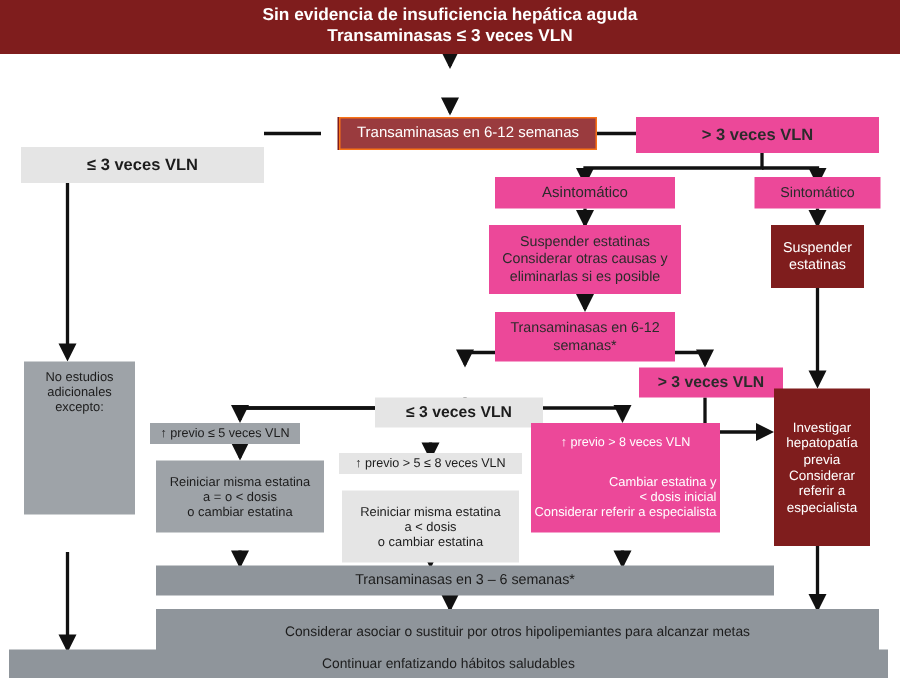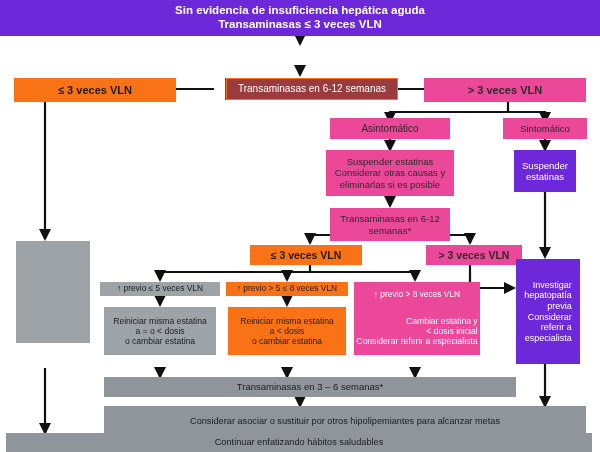--- a/index.html
+++ b/index.html
@@ -17,24 +17,24 @@
     box-sizing:border-box;
     display:flex;
     align-items:center;
     justify-content:center;
     text-align:center;
     line-height:1.18;
     white-space:pre-line;
     z-index:3;
   }
   
-  .c-darkred{background:#6d28d9;color:#ffffff;}
+  .c-darkred{background:#7f1d1d;color:#ffffff;}
   .c-darkred-b{background:#9a3b3e;color:#ffffff;border:1px solid #f97316;margin-left:12px;}
   .c-pink{background:#ec4899;color:#2b2b2b;}
-  .c-lightpink{background:#f97316;color:#1c1c1c;}
+  .c-lightpink{background:#e5e5e5;color:#1c1c1c;margin-top:20px;}
   .c-gray{background:#9ea3a8;color:#1c1c1c;}
   .c-graybar{background:#8f959b;color:#1c1c1c;}
 
   .bold{font-weight:bold;}
 
   svg line, svg path, svg polyline{stroke:#111111;fill:none;}
   .arrowhead{fill:#111111;stroke:none;}
 
   .bullets{
     display:block;
@@ -151,41 +151,44 @@
 estatinas</div>
 
 <div class="node c-pink" style="left:330px;top:208px;width:120px;height:33px;font-size:9.5px;">Transaminasas en 6-12
 semanas*</div>
 
 <div class="node c-lightpink bold" style="left:250px;top:245px;width:112px;height:20px;font-size:10.5px;">≤ 3 veces VLN</div>
 
 <div class="node c-pink bold" style="left:426px;top:245px;width:96px;height:20px;font-size:10.5px;">&gt; 3 veces VLN</div>
 
 <div class="node c-gray" style="left:16px;top:241px;width:74px;height:102px;font-size:8.6px;flex-direction:column;justify-content:flex-start;padding-top:5px;">
+  <span class="ctr">No estudios
+adicionales
+excepto:</span>
 </div>
 
-<div class="node c-gray" style="left:100px;top:282px;width:120px;height:14px;font-size:8.4px;">↑ previo ≤ 5 veces  VLN</div>
+<div class="node c-gray" style="left:100px;top:282px;width:100px;height:14px;font-size:8.4px;">↑ previo ≤ 5 veces  VLN</div>
 
 <div class="node c-lightpink" style="left:226px;top:282px;width:122px;height:14px;font-size:8.4px;">↑ previo &gt; 5 ≤ 8 veces VLN</div>
 
 <div class="node c-pink" style="left:354px;top:282px;width:126px;height:26px;font-size:8.4px;color:#ffffff;">↑ previo &gt; 8 veces VLN</div>
 
 <div class="node c-gray" style="left:104px;top:307px;width:112px;height:48px;font-size:8.6px;">Reiniciar misma estatina
 a = o &lt; dosis
 o cambiar estatina</div>
 
 <div class="node c-lightpink" style="left:228px;top:307px;width:118px;height:48px;font-size:8.6px;">Reiniciar misma estatina
 a &lt; dosis
 o cambiar estatina</div>
 
 <div class="node c-pink" style="left:354px;top:307px;width:126px;height:48px;font-size:8.6px;color:#ffffff;text-align:right;">Cambiar estatina  y
 &lt; dosis inicial
 Considerar referir a especialista</div>
 
-<div class="node c-darkred" style="left:516px;top:259px;width:64px;height:105px;font-size:9px;text-align:right;">Investigar
+<div class="node c-darkred" style="left:516px;top:259px;width:64px;height:105px;font-size:9px;">Investigar
 hepatopatía
 previa
 Considerar
 referir a
 especialista</div>
 
 <div class="node c-graybar" style="left:104px;top:377px;width:412px;height:20px;font-size:9.5px;">Transaminasas en 3 – 6 semanas*</div>
 
 <div class="node c-graybar" style="left:104px;top:406px;width:482px;height:30px;font-size:9.2px;">Considerar asociar o sustituir por otros hipolipemiantes para alcanzar metas</div>
 

